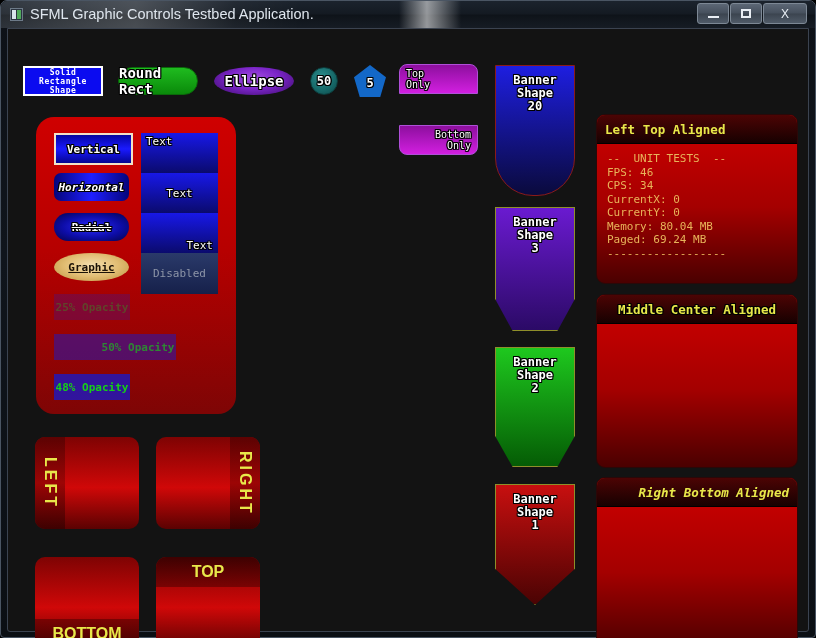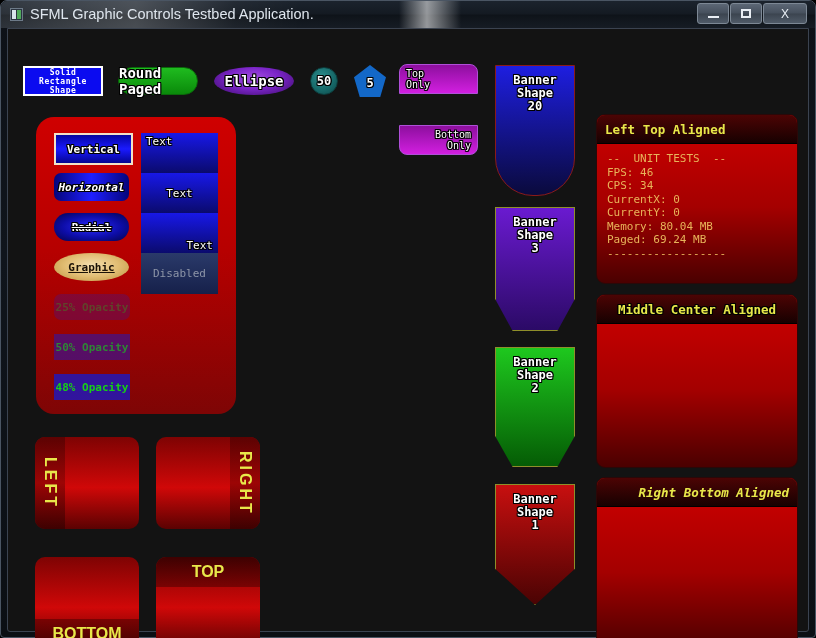--- a/index.html
+++ b/index.html
@@ -100,23 +100,23 @@
     background:linear-gradient(to bottom,#1818e8,#0a0a6a);}
   .tbtn span{color:#fff;font-size:11px;padding:2px 5px;}
   .t-lt{top:104px;align-items:flex-start;justify-content:flex-start;}
   .t-cc{top:144px;align-items:center;justify-content:center;}
   .t-rb{top:184px;align-items:flex-end;justify-content:flex-end;}
   .t-dis{top:224px;background:linear-gradient(to bottom,#2a3a6a,#16204a);align-items:center;justify-content:center;}
   .t-dis span{color:#8d95a8;}
 
   .obtn{position:absolute;left:46px;width:76px;height:26px;display:flex;align-items:center;justify-content:center;}
   .obtn span{font-size:11px;font-weight:bold;color:#16d016;}
-  .o-25{top:265px;background:rgba(26,26,200,.25);border-radius:7px;}
+  .o-25{top:265px;background:rgba(26,26,200,.25);}
   .o-25 span{color:rgba(22,208,22,.3);}
-  .o-50{top:305px;background:rgba(26,26,200,.5);}
+  .o-50{top:305px;background:rgba(26,26,200,.5);padding-left:46px;}
   .o-50 span{color:rgba(22,208,22,.62);}
   .o-75{top:345px;background:rgba(26,26,200,.78);}
 
   
   .banner{position:absolute;width:78px;display:flex;justify-content:center;}
   .banner .lbl{color:#fff;font-size:12px;font-weight:bold;line-height:13px;text-align:center;padding-top:8px;}
   .b20{left:487px;top:36px;height:129px;
     background:linear-gradient(to bottom,#1e1ee0,#0a0a3c);
     border:1px solid #8b1a1a;border-radius:0 0 38px 38px;}
   .b3{left:487px;top:178px;height:122px;
@@ -187,21 +187,21 @@
   </div>
 
   <div class="client">
 
     <div class="abs solidrect">
       <span class="px pre" style="white-space:pre">Solid
 Rectangle
 Shape</span>
     </div>
     <div class="abs roundrect">
-      <span class="px outline">Round Paged</span>
+      <span class="px outline">Round Rect</span>
     </div>
     <div class="abs ellipsebtn">
       <span class="px outline">Ellipse</span>
     </div>
     <div class="abs circlebtn">
       <span class="px outline">50</span>
     </div>
     <div class="abs pentabtn">
       <span class="px outline">5</span>
     </div>

